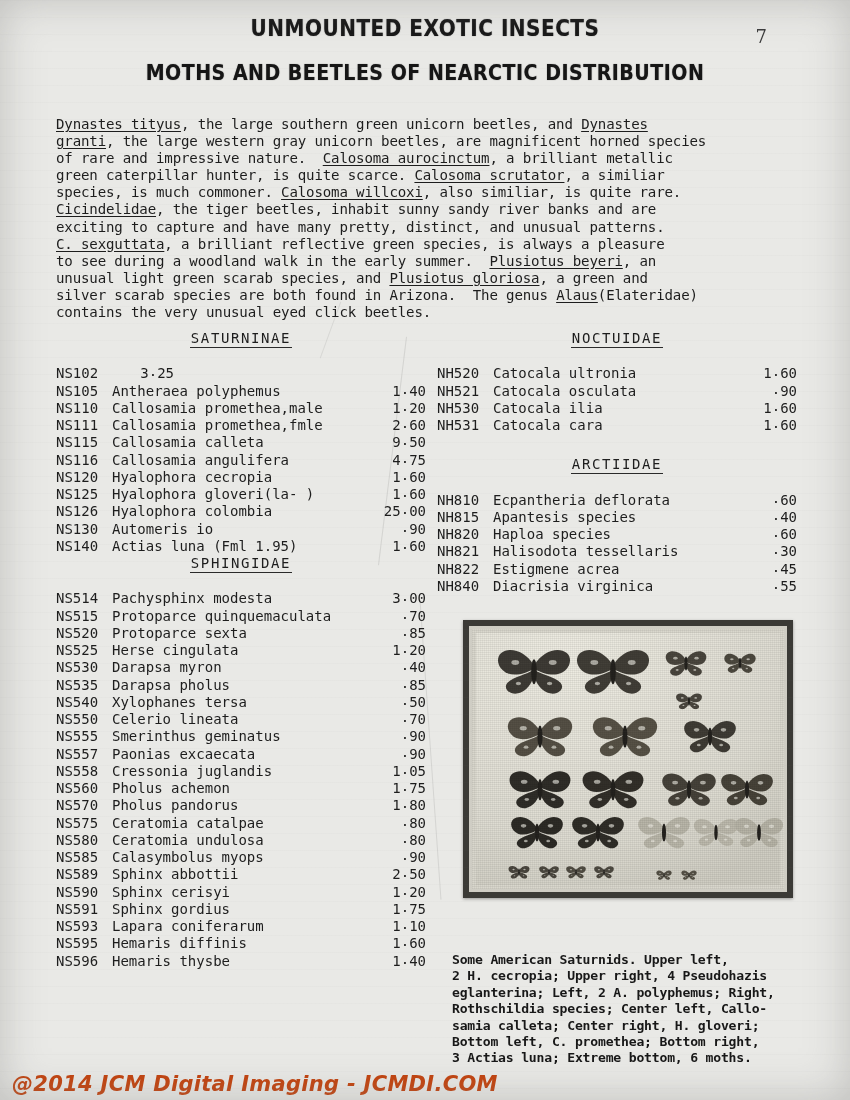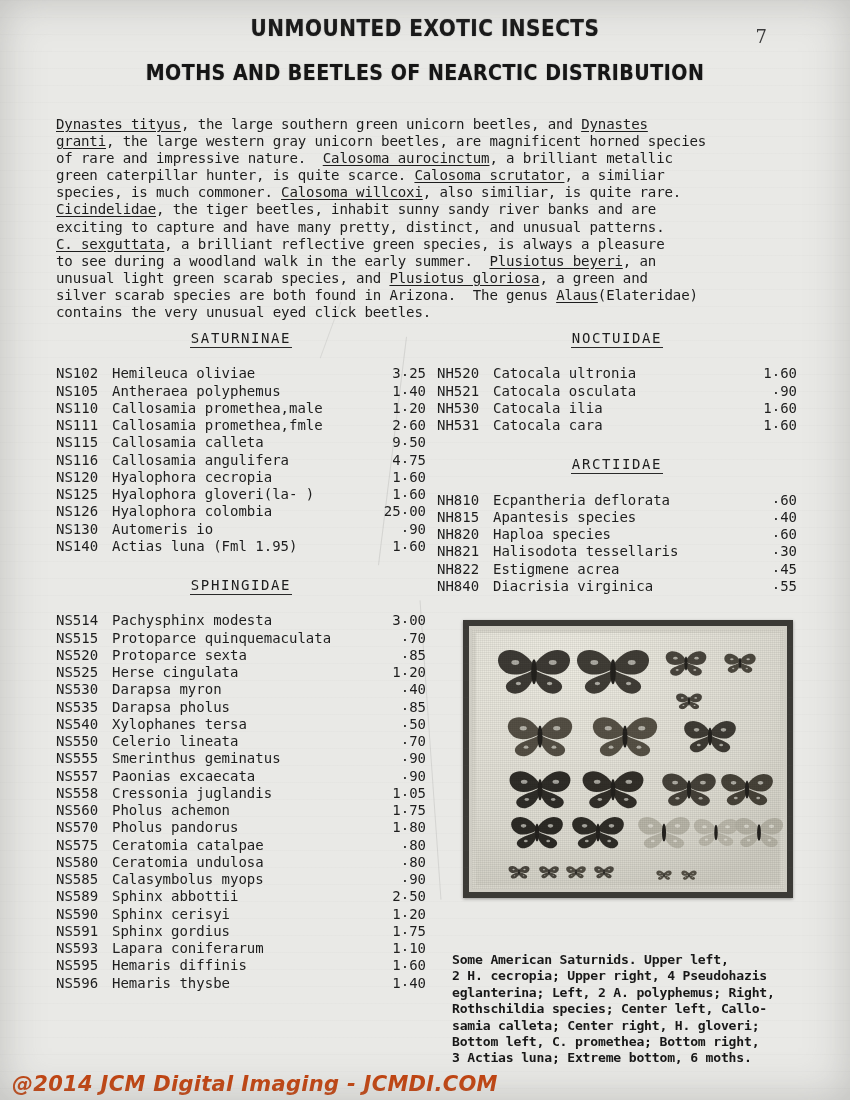--- a/index.html
+++ b/index.html
@@ -86,21 +86,21 @@
   .section-title {
     text-align: center;
     letter-spacing: 1.6px;
     margin: 0 0 8px 0;
     font-size: 14px;
   }
   .section-title span {
     border-bottom: 1.5px solid #2a2a2a;
     padding: 0 1px 1px 1px;
   }
-  .sec-sphing { margin-top: 22px; }
+  .sec-sphing { }
   .sec-arct   { margin-top: 22px; }
 
   .row { display: flex; align-items: baseline; white-space: pre; }
   .code  { width: 56px; flex: 0 0 56px; }
   .name  { flex: 1 1 auto; }
   .price { flex: 0 0 62px; text-align: right; }
   
   .price .dot { position: relative; top: -2px; }
 
   .lead { height: 10px; }
@@ -193,21 +193,21 @@
     <div class="hdr hdr1">UNMOUNTED EXOTIC INSECTS</div>
     <div class="hdr hdr2">MOTHS  AND BEETLES OF NEARCTIC DISTRIBUTION</div>
   </div>
   <div class="page-num">7</div>
 
   <div id="intro"><div><u>Dynastes tityus</u><span>, the large southern green unicorn beetles, and </span><u>Dynastes</u></div><div><u>granti</u><span>, the large western gray unicorn beetles, are magnificent horned species</span></div><div><span>of rare and impressive nature.  </span><u>Calosoma aurocinctum</u><span>, a brilliant metallic</span></div><div><span>green caterpillar hunter, is quite scarce. </span><u>Calosoma scrutator</u><span>, a similiar</span></div><div><span>species, is much commoner. </span><u>Calosoma willcoxi</u><span>, also similiar, is quite rare.</span></div><div><u>Cicindelidae</u><span>, the tiger beetles, inhabit sunny sandy river banks and are</span></div><div><span>exciting to capture and have many pretty, distinct, and unusual patterns.</span></div><div><u>C. sexguttata</u><span>, a brilliant reflective green species, is always a pleasure</span></div><div><span>to see during a woodland walk in the early summer.  </span><u>Plusiotus beyeri</u><span>, an</span></div><div><span>unusual light green scarab species, and </span><u>Plusiotus gloriosa</u><span>, a green and</span></div><div><span>silver scarab species are both found in Arizona.  The genus </span><u>Alaus</u><span>(Elateridae)</span></div><div><span>contains the very unusual eyed click beetles.</span></div></div>
 
   <div class="col" id="col-left">
       <div class="section-title"><span>SATURNINAE</span></div>
       <div class="lead"></div>
-      <div class="row"><span class="code">NS102</span><span class="name">Hemileuca oliviae</span><span class="price">3<span class="dot">.</span>25</span></div>
+      <div class="row"><span class="code">NS102</span><span class="price">3<span class="dot">.</span>25</span></div>
       <div class="row"><span class="code">NS105</span><span class="name">Antheraea polyphemus</span><span class="price">1<span class="dot">.</span>40</span></div>
       <div class="row"><span class="code">NS110</span><span class="name">Callosamia promethea,male</span><span class="price">1<span class="dot">.</span>20</span></div>
       <div class="row"><span class="code">NS111</span><span class="name">Callosamia promethea,fmle</span><span class="price">2<span class="dot">.</span>60</span></div>
       <div class="row"><span class="code">NS115</span><span class="name">Callosamia calleta</span><span class="price">9<span class="dot">.</span>50</span></div>
       <div class="row"><span class="code">NS116</span><span class="name">Callosamia angulifera</span><span class="price">4<span class="dot">.</span>75</span></div>
       <div class="row"><span class="code">NS120</span><span class="name">Hyalophora cecropia</span><span class="price">1<span class="dot">.</span>60</span></div>
       <div class="row"><span class="code">NS125</span><span class="name">Hyalophora gloveri(la- )</span><span class="price">1<span class="dot">.</span>60</span></div>
       <div class="row"><span class="code">NS126</span><span class="name">Hyalophora colombia</span><span class="price">25<span class="dot">.</span>00</span></div>
       <div class="row"><span class="code">NS130</span><span class="name">Automeris io</span><span class="price"><span class="dot">.</span>90</span></div>
       <div class="row"><span class="code">NS140</span><span class="name">Actias luna (Fml 1.95)</span><span class="price">1<span class="dot">.</span>60</span></div>

